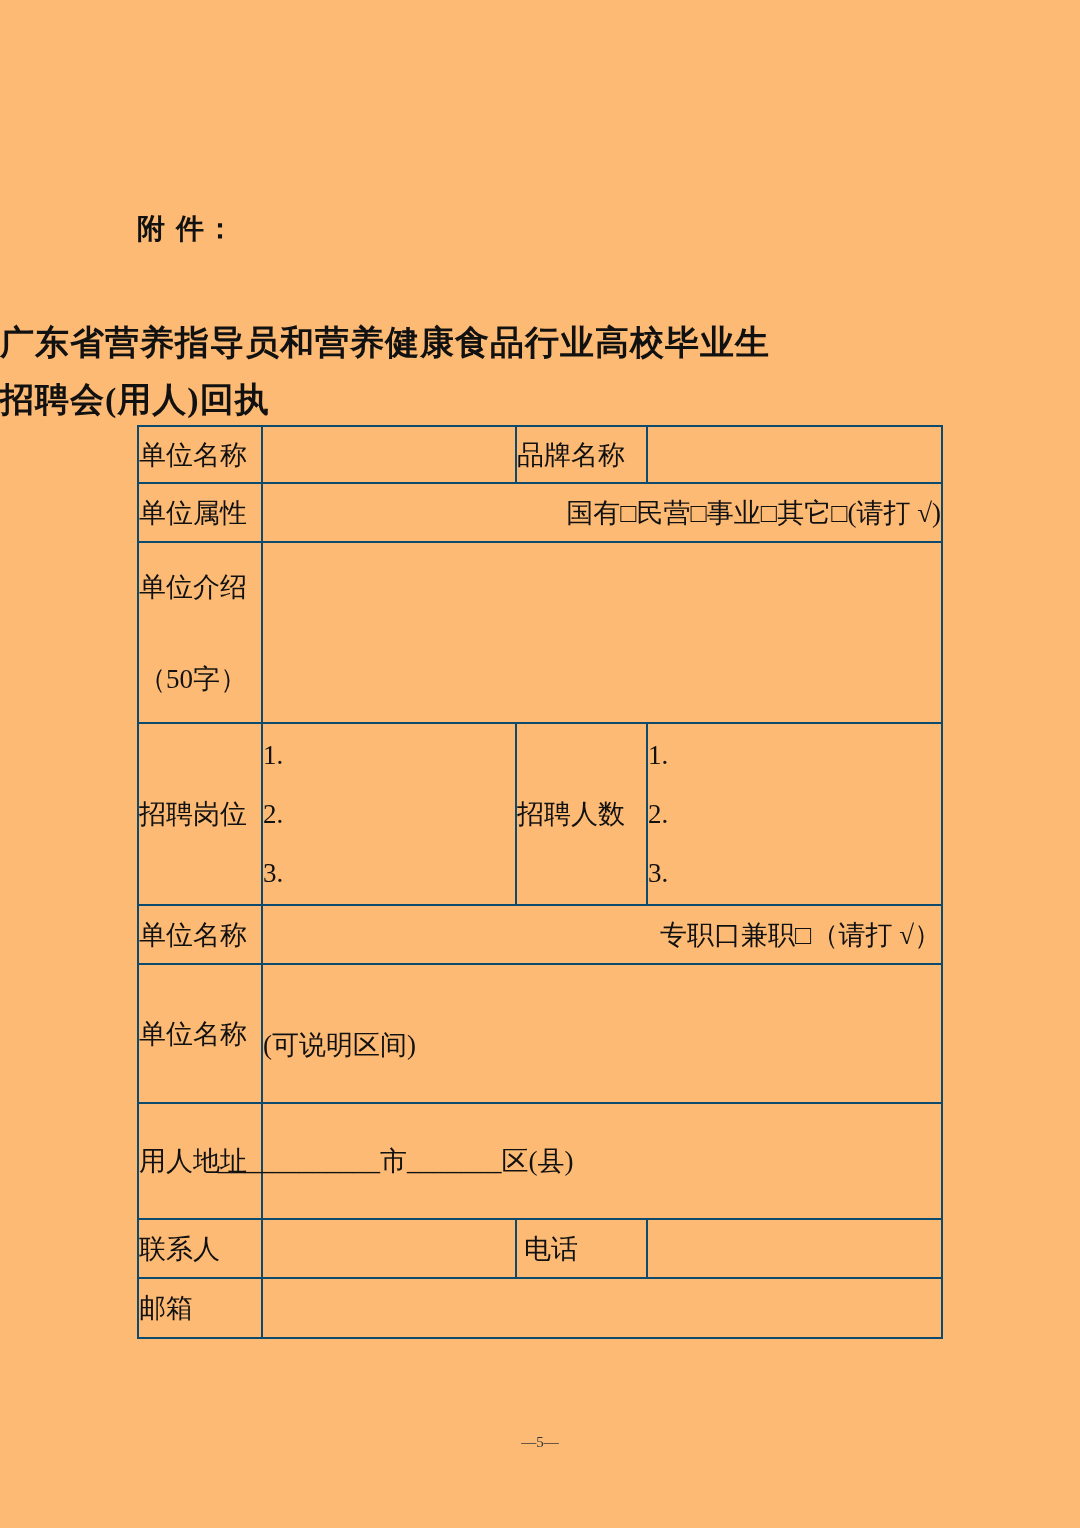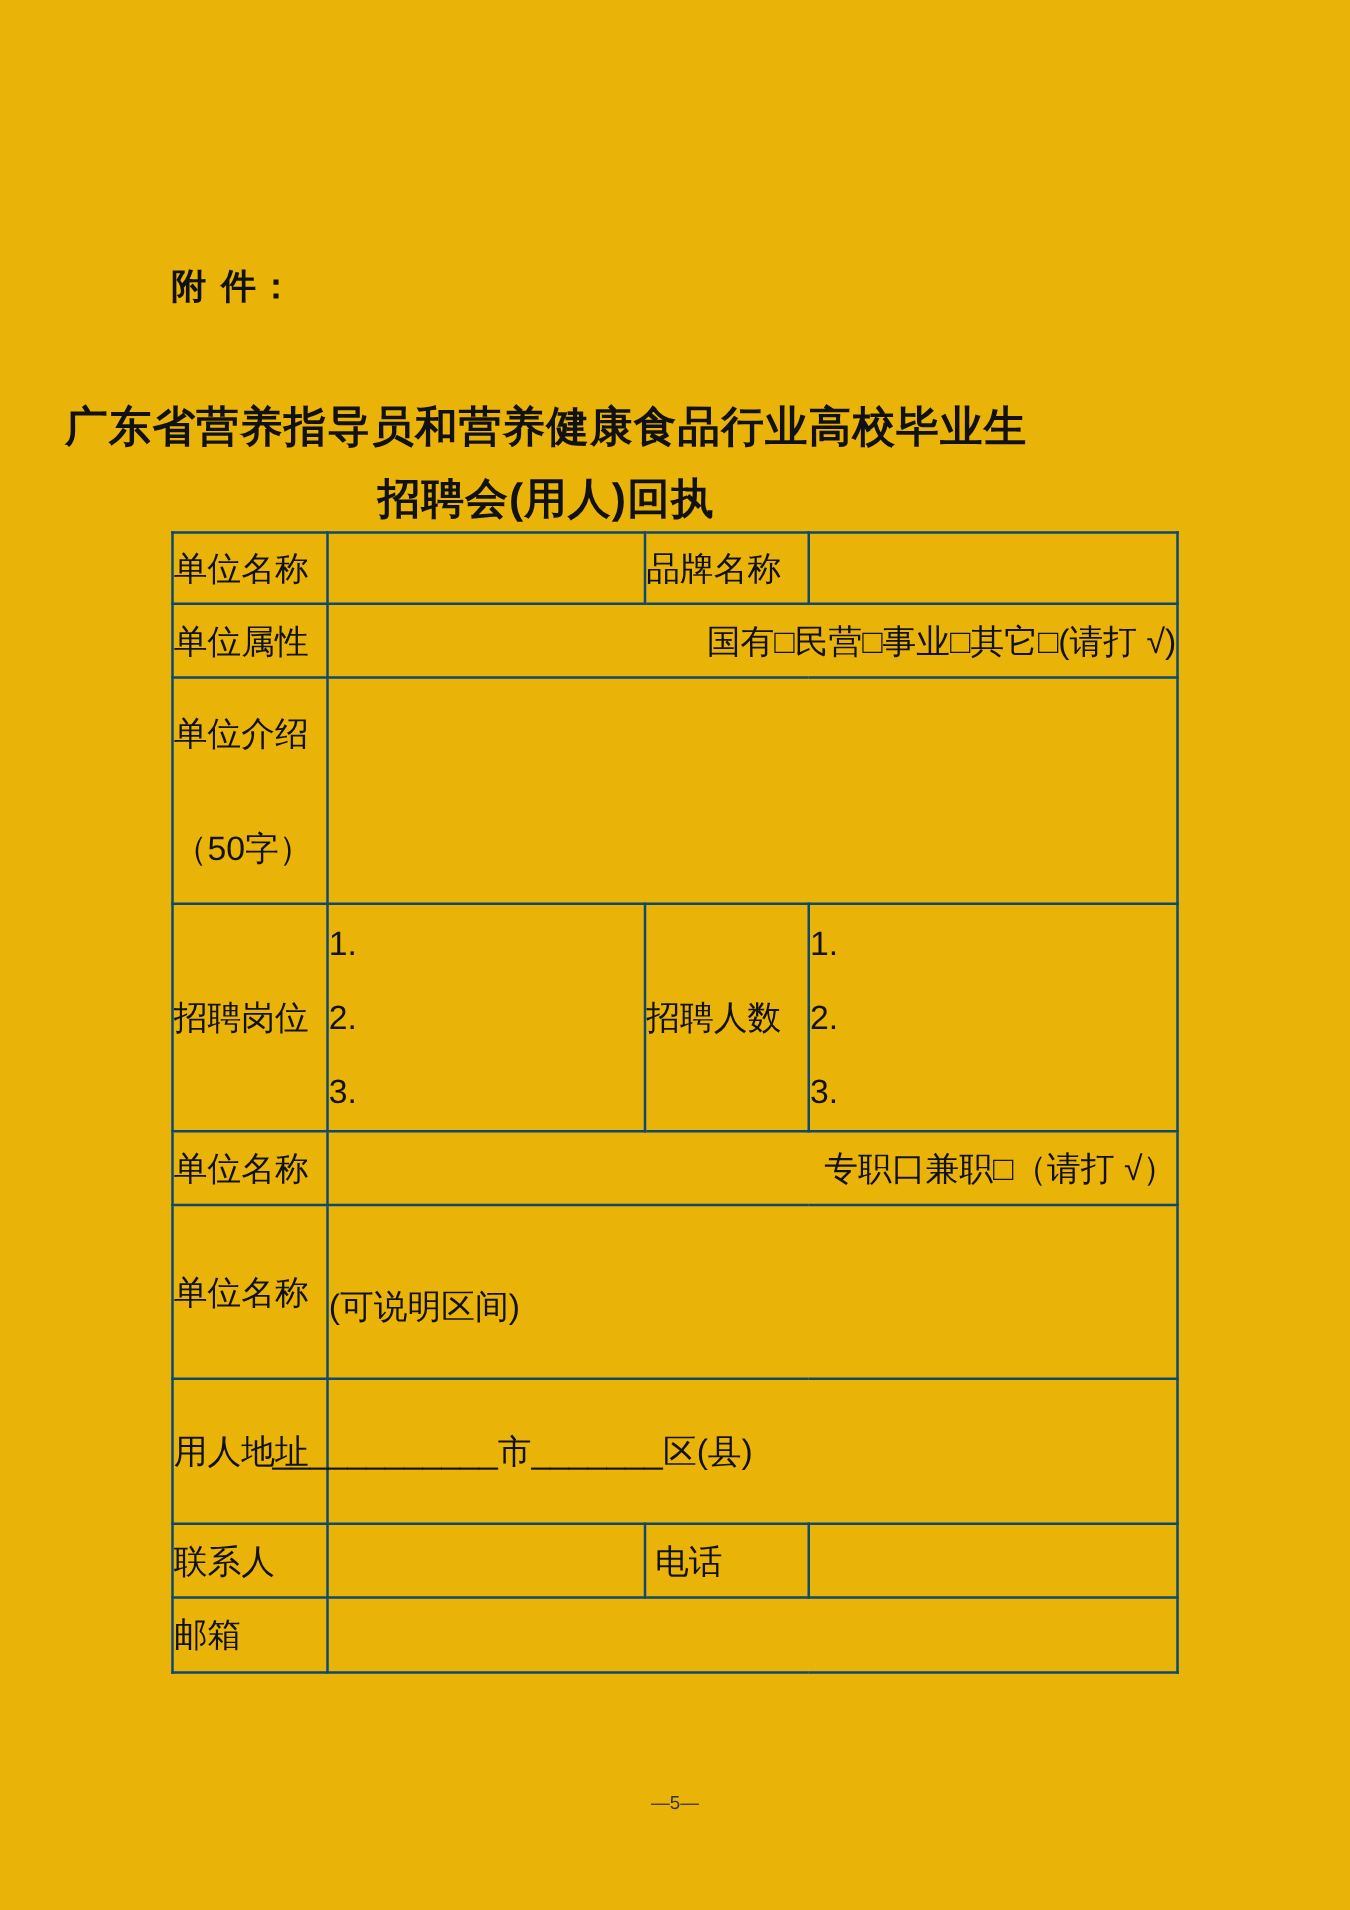--- a/index.html
+++ b/index.html
@@ -4,42 +4,42 @@
 <style>
   html, body {
     margin: 0;
     padding: 0;
     background: #ffffff;
   }
   .page {
     position: relative;
     width: 1080px;
     height: 1528px;
-    background: #eab308;
-    font-family: Liberation Sans, sans-serif;
+    background: #fdba74;
+    font-family: Liberation Serif, serif;
     color: #111111;
     overflow: hidden;
   }
 
   
   .attachment {
     position: absolute;
     left: 137px;
     top: 210px;
     font-size: 28px;
     font-weight: bold;
     letter-spacing: 2px;
     white-space: pre;
   }
   .doc-title {
     position: absolute;
     left: 0;
     top: 314px;
     width: 874px;
-    text-align: center;
+    text-align: left;
     font-size: 34px;
     font-weight: bold;
     line-height: 57px;
     letter-spacing: 1px;
   }
 
   
   table.form-table {
     position: absolute;
     left: 137px;

